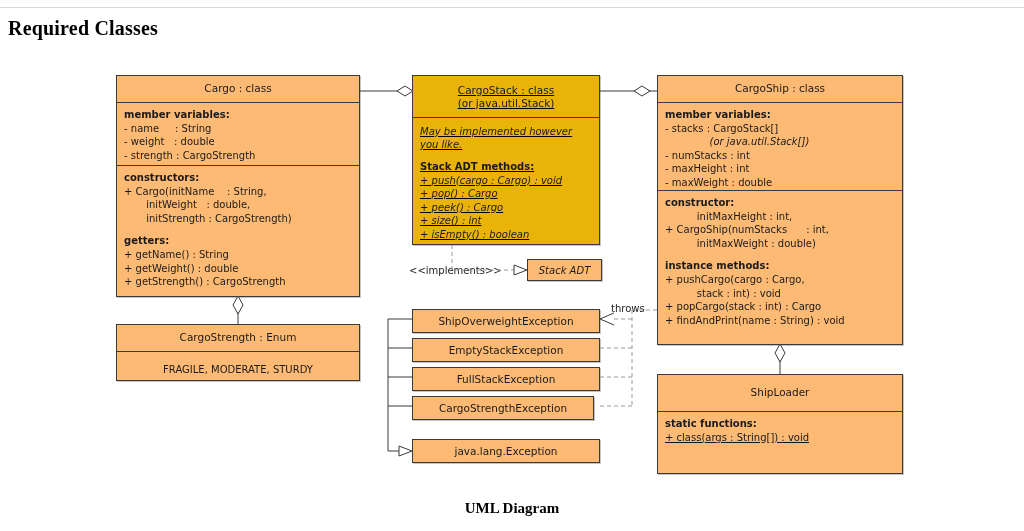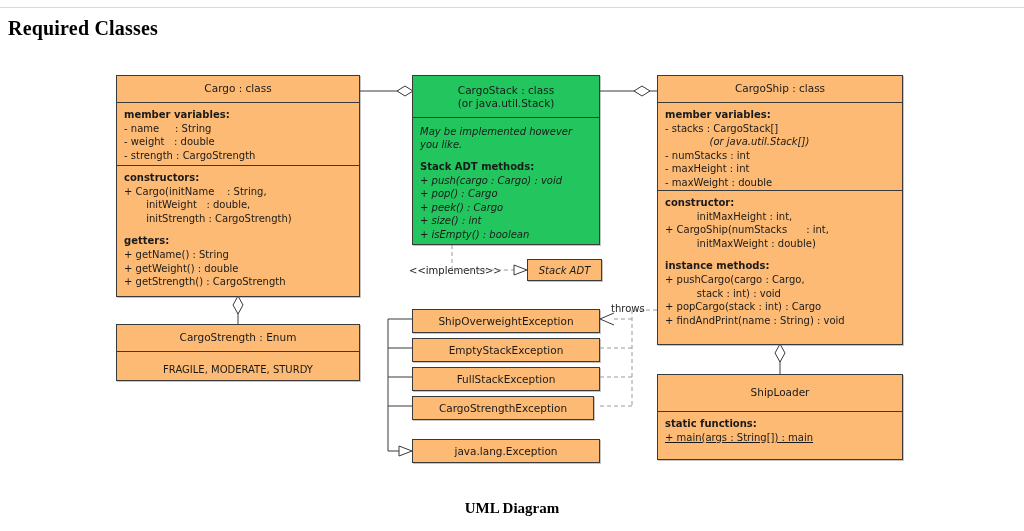--- a/index.html
+++ b/index.html
@@ -43,21 +43,21 @@
   }
 
   
   .uml-box {
     position: absolute;
     box-sizing: border-box;
     border: 1px solid #3a3a3a;
     background: #fdba74;
     box-shadow: 1px 1px 0 rgba(150,150,150,0.55);
   }
-  .uml-box.cyan { background: #22c55e; }
+  .uml-box.cyan { background: #eab308; text-decoration: underline; }
 
   .box-title {
     box-sizing: border-box;
     text-align: center;
     font-size: 10.5px;
     color: #1a1a1a;
     padding: 6px 4px 7px 4px;
     line-height: 13px;
     border-bottom: 1px solid #3a3a3a;
   }
@@ -172,25 +172,25 @@
       <div class="row">          initMaxWeight : double)</div>
       <div class="gap"></div>
       <div class="hdr">instance methods:</div>
       <div class="row">+ pushCargo(cargo : Cargo,</div>
       <div class="row">          stack : int) : void</div>
       <div class="row">+ popCargo(stack : int) : Cargo</div>
       <div class="row">+ findAndPrint(name : String) : void</div>
     </div>
   </div>
 
-  <div class="uml-box" style="left:657px; top:374px; width:246px; height:86px;">
+  <div class="uml-box" style="left:657px; top:374px; width:246px; height:100px;">
     <div class="box-title" style="padding:11px 4px 12px 4px;">ShipLoader</div>
     <div class="compartment last">
       <div class="hdr">static functions:</div>
-      <div class="row underline">+ main(args : String[]) : main</div>
+      <div class="row underline">+ class(args : String[]) : void</div>
     </div>
   </div>
 
   <div class="uml-box" style="left:412px; top:309px; width:188px; height:24px;">
     <div class="box-title no-rule" style="padding:5px 2px;">ShipOverweightException</div>
   </div>
   <div class="uml-box" style="left:412px; top:338px; width:188px; height:24px;">
     <div class="box-title no-rule" style="padding:5px 2px;">EmptyStackException</div>
   </div>
   <div class="uml-box" style="left:412px; top:367px; width:188px; height:24px;">

